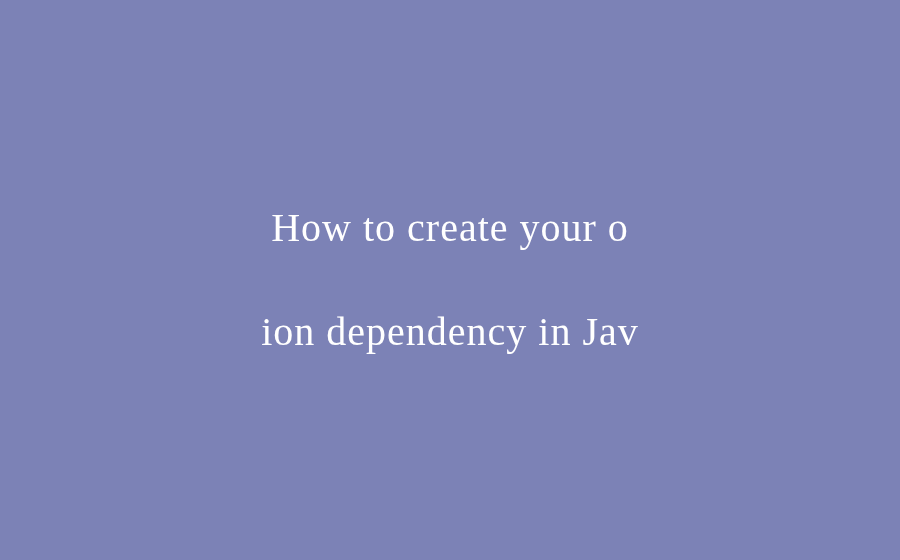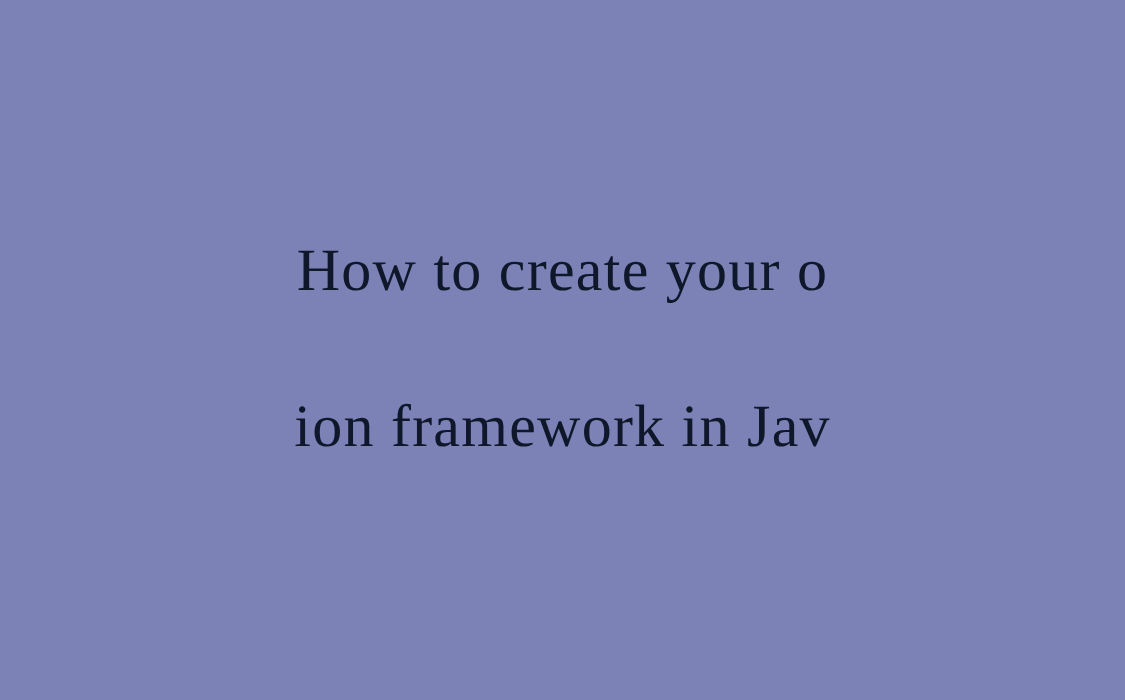--- a/index.html
+++ b/index.html
@@ -11,30 +11,30 @@
       width: 900px;
       height: 560px;
       background-color: #7c82b6;
       display: flex;
       align-items: center;
       justify-content: center;
       overflow: hidden;
     }
     .title-text {
       font-family: "Comic Sans MS", "Marker Felt", cursive;
-      font-size: 48px;
+      font-size: 40px;
       font-weight: normal;
-      color: #0f172a;
+      color: #ffffff;
       text-align: center;
       line-height: 1.3;
       letter-spacing: 1px;
       max-width: 780px;
       padding: 0 20px;
     }
   </style>
 </head>
 <body>
 
 <div class="title-text">
   <span>How to create your o</span><br>
   <br>
-  <span>ion framework in Jav</span>
+  <span>ion dependency in Jav</span>
 </div>
 
 </body></html>

